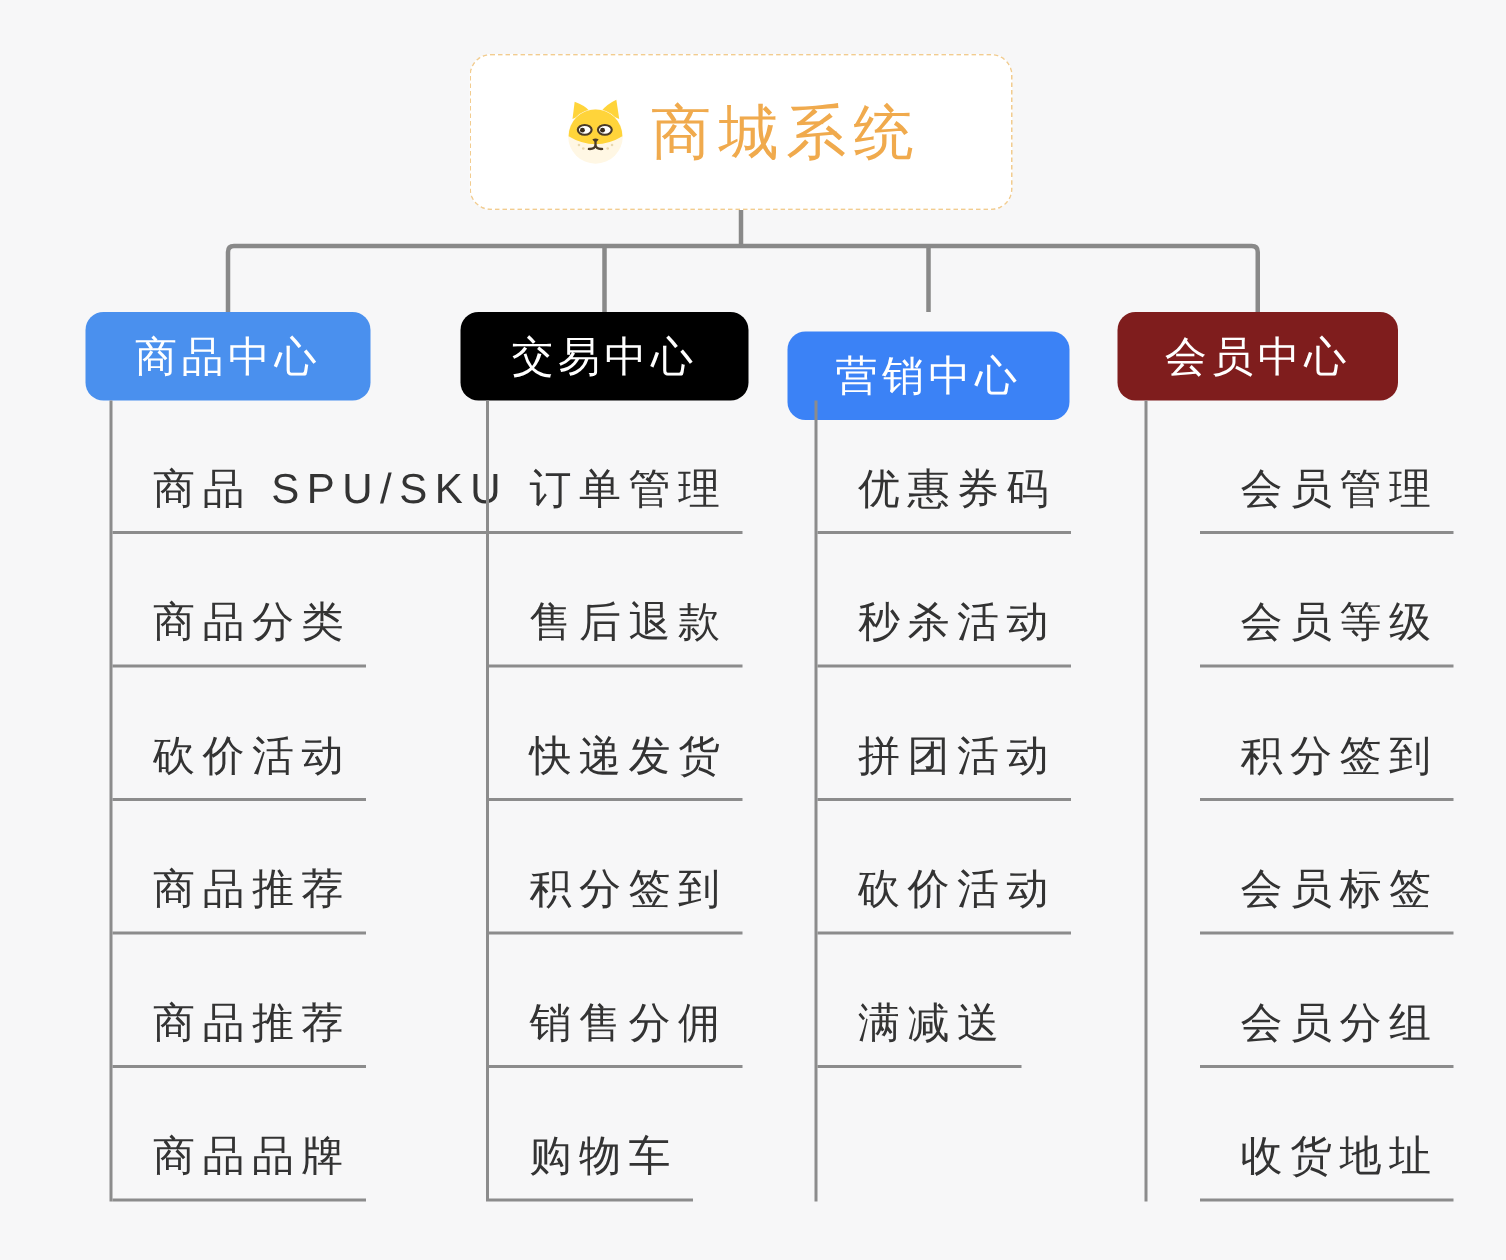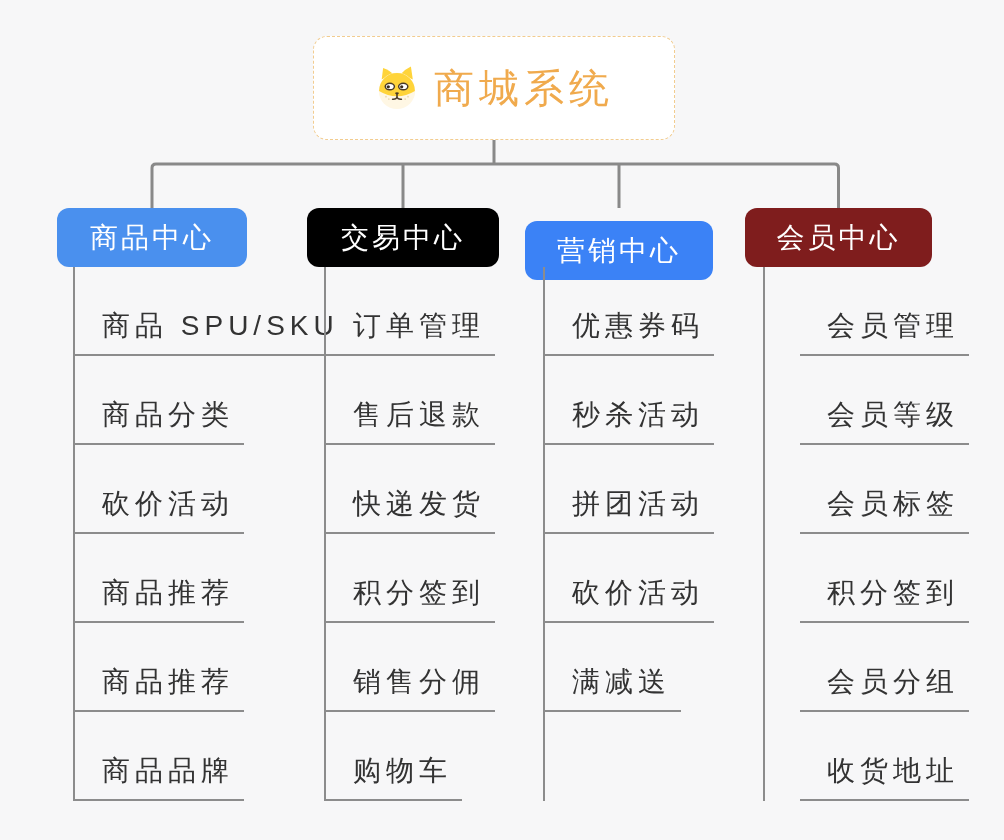--- a/index.html
+++ b/index.html
@@ -164,24 +164,24 @@
   </div>
 
   <div class="branch-children c-3">
     <div class="leaf-topic">
         <span>会员管理</span>
       </div>
     <div class="leaf-topic">
         <span>会员等级</span>
       </div>
     <div class="leaf-topic">
-        <span>会员标签</span>
+        <span>积分签到</span>
       </div>
     <div class="leaf-topic">
-        <span>积分签到</span>
+        <span>会员标签</span>
       </div>
     <div class="leaf-topic">
         <span>会员分组</span>
       </div>
     <div class="leaf-topic">
         <span>收货地址</span>
       </div>
   </div>
 
 </div>

